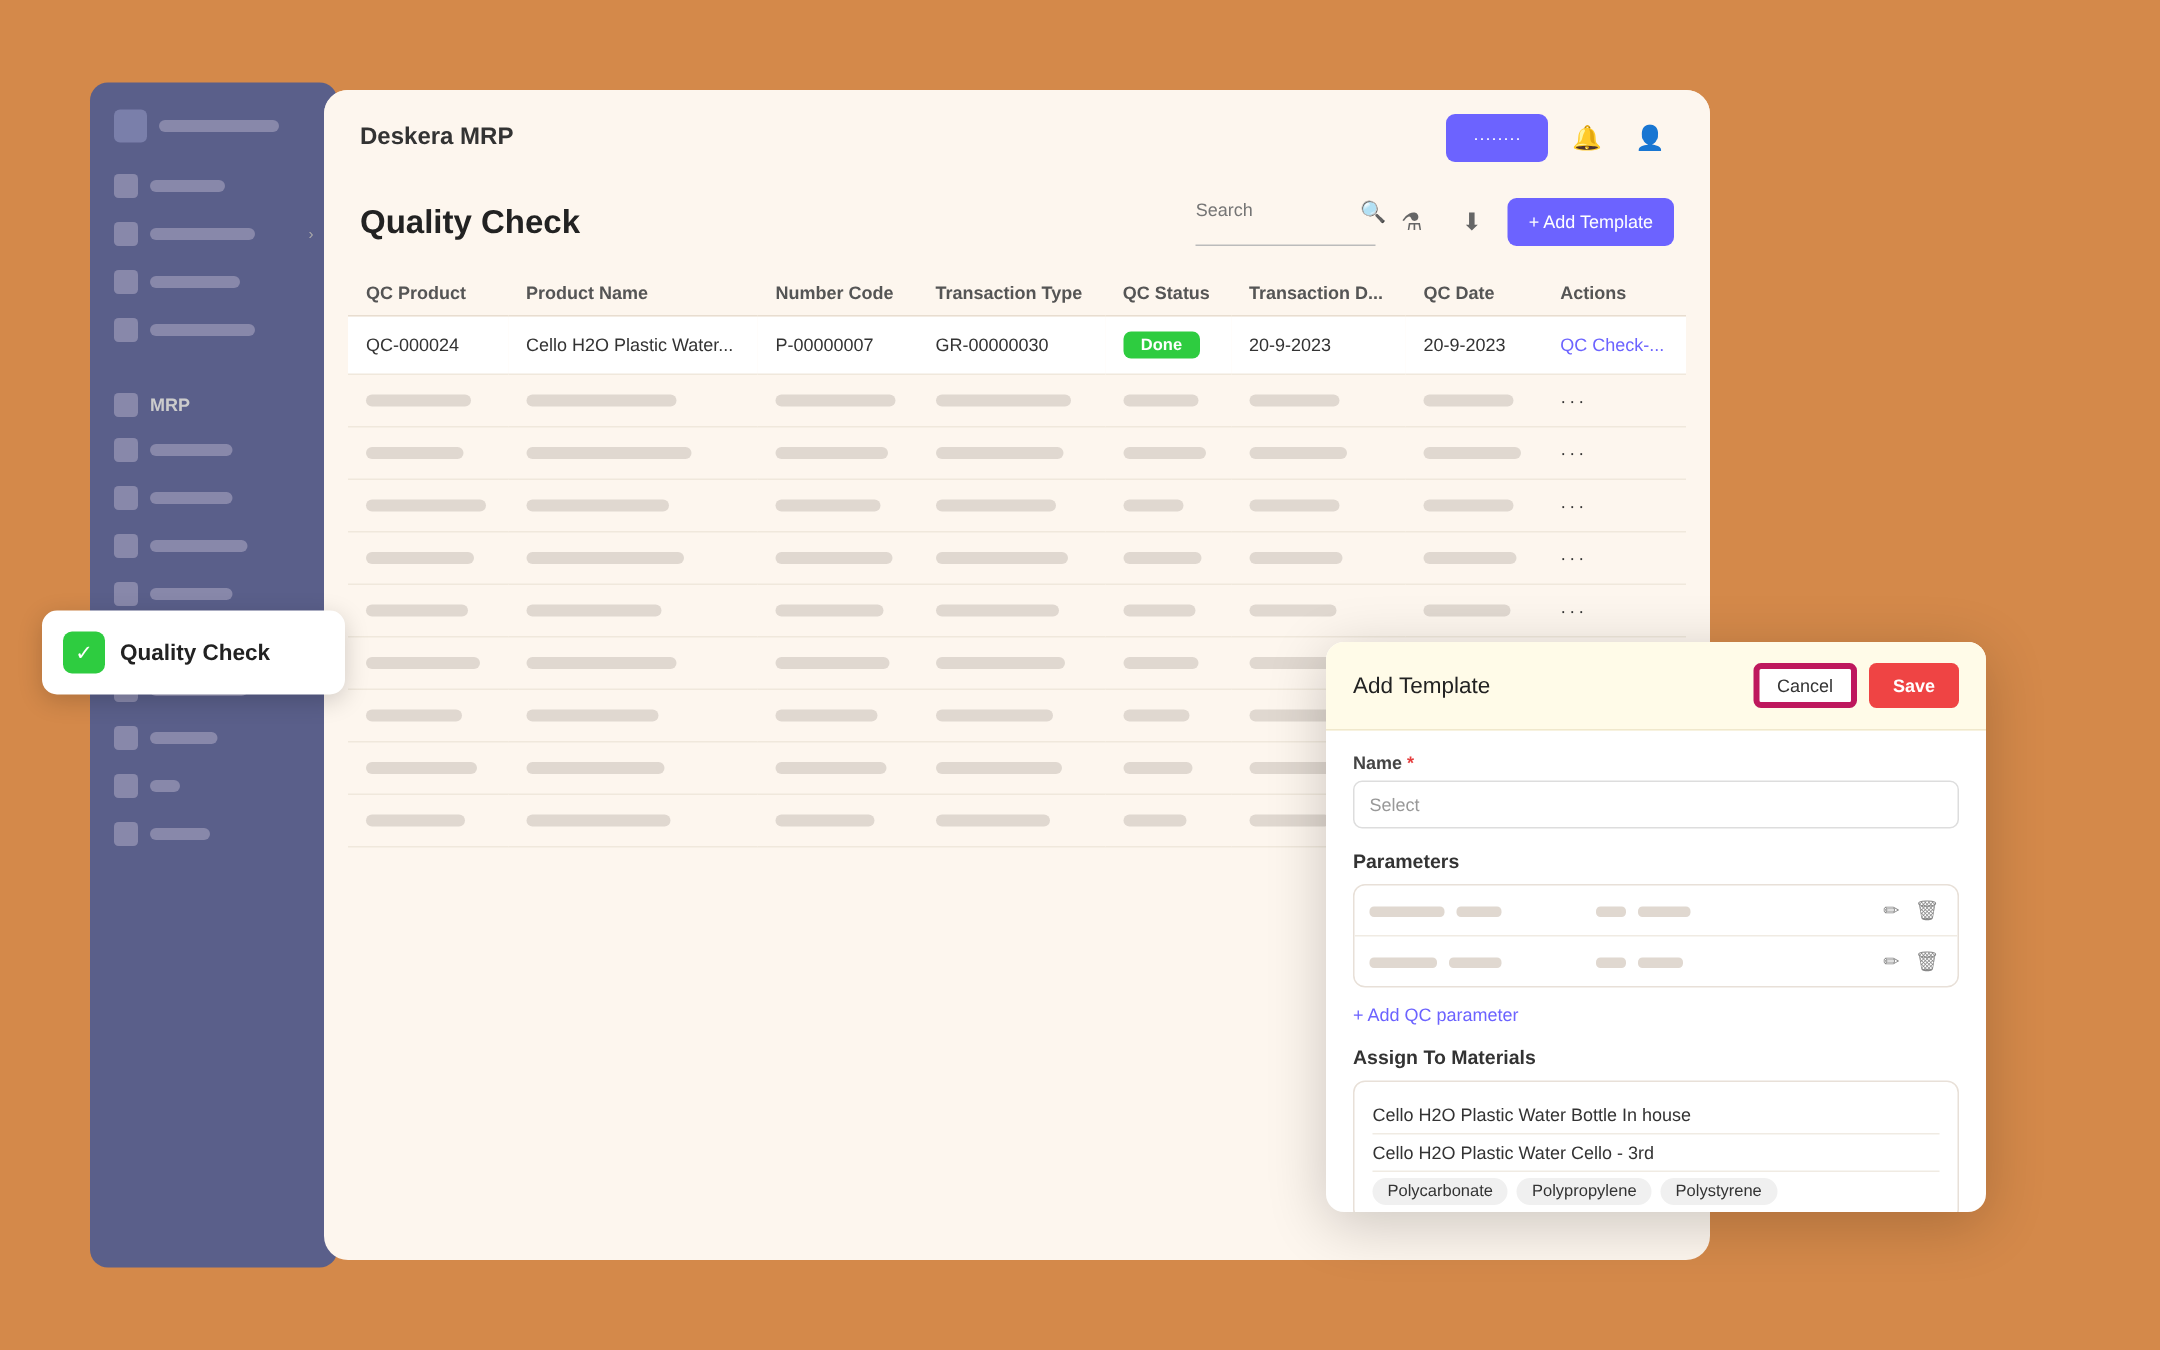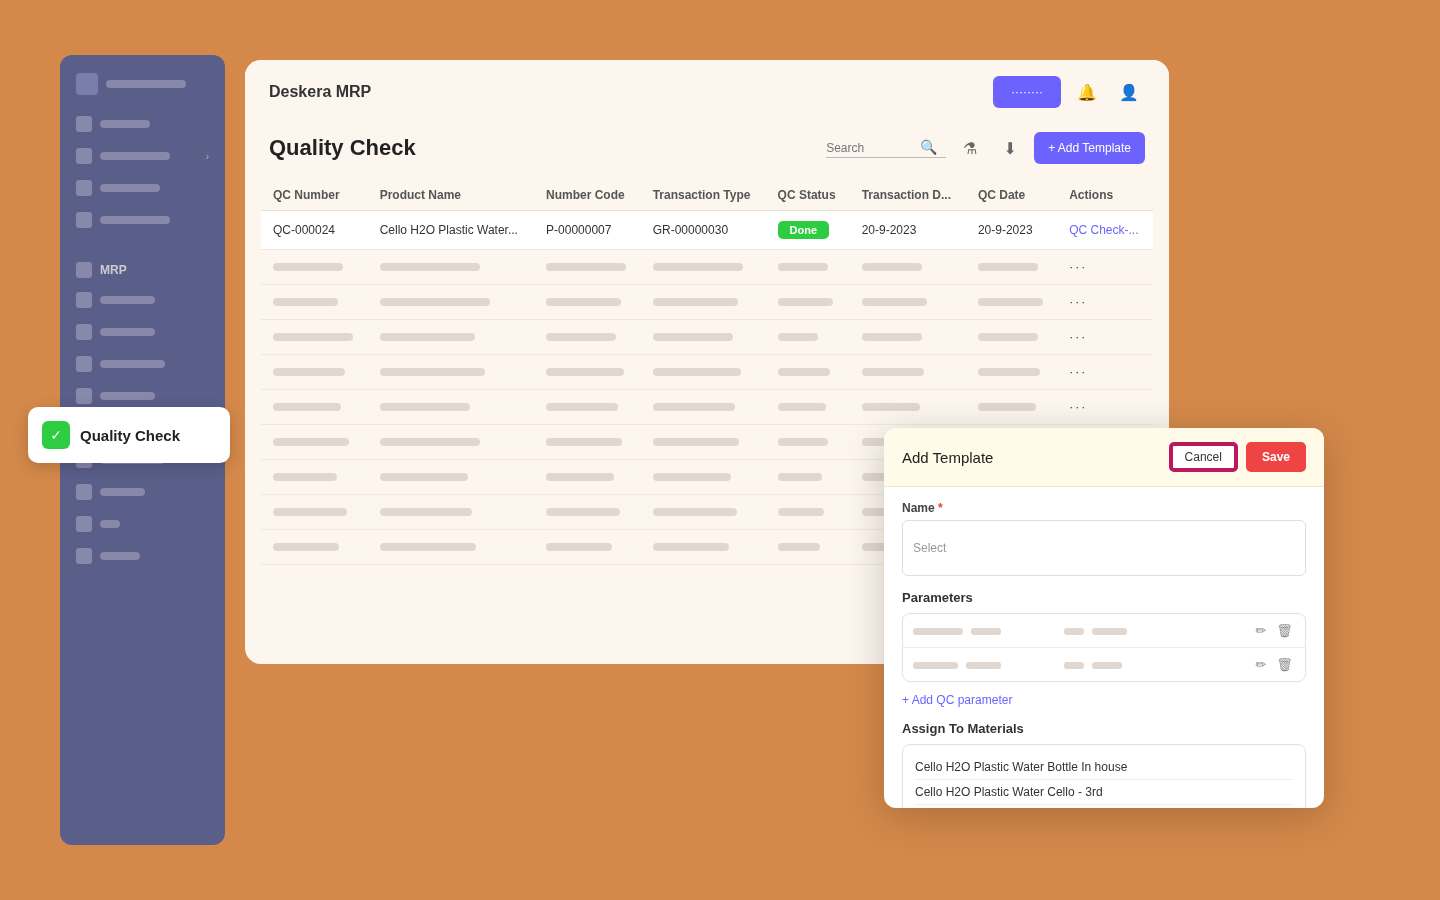--- a/index.html
+++ b/index.html
@@ -106,24 +106,24 @@
     }
     .qc-highlight-text {
       font-size: 15px;
       font-weight: 600;
       color: #222;
     }
 
     
     .main-panel {
       position: absolute;
-      left: 245px;
+      left: 216px;
       top: 60px;
       width: 924px;
-      height: 604px;
+      height: 780px;
       background: #fdf6ee;
       border-radius: 16px;
       overflow: hidden;
     }
 
     
     .top-bar {
       display: flex;
       align-items: center;
       justify-content: space-between;
@@ -186,24 +186,24 @@
       font-weight: 700;
       color: #222;
     }
     .page-title-actions {
       display: flex;
       align-items: center;
       gap: 8px;
     }
     .search-input-row {
       display: flex;
-      align-items: flex-end;
+      align-items: flex-start;
       border-bottom: 1.5px solid #bbb;
-      padding-bottom: 2px;
-      gap: 4px;
+      padding-bottom: 14px;
+      gap: 20px;
       width: 120px;
     }
     .search-input-row input {
       border: none;
       outline: none;
       background: transparent;
       font-size: 12px;
       width: 90px;
     }
 
@@ -327,21 +327,21 @@
       margin-bottom: 5px;
       display: block;
     }
     .form-label .required {
       color: #e53e3e;
     }
     .form-select {
       width: 100%;
       border: 1px solid #ddd;
       border-radius: 6px;
-      padding: 20px 10px;
+      padding: 8px 10px;
       font-size: 12px;
       color: #999;
       background: white;
       appearance: none;
       cursor: pointer;
       margin-bottom: 14px;
     }
     .section-title {
       font-size: 13px;
       font-weight: 700;
@@ -530,21 +530,21 @@
       <button class="top-bar-icon-btn">⚗</button>
       <button class="top-bar-icon-btn">⬇</button>
       <button class="add-template-btn">+ Add Template</button>
     </div>
   </div>
 
   <div class="table-container">
     <table class="qc-table">
       <thead>
         <tr>
-          <th>QC Number</th>
+          <th>QC Product</th>
           <th>Product Name</th>
           <th>Number Code</th>
           <th>Transaction Type</th>
           <th>QC Status</th>
           <th>Transaction D...</th>
           <th>QC Date</th>
           <th>Actions</th>
         </tr>
       </thead>
       <tbody>

